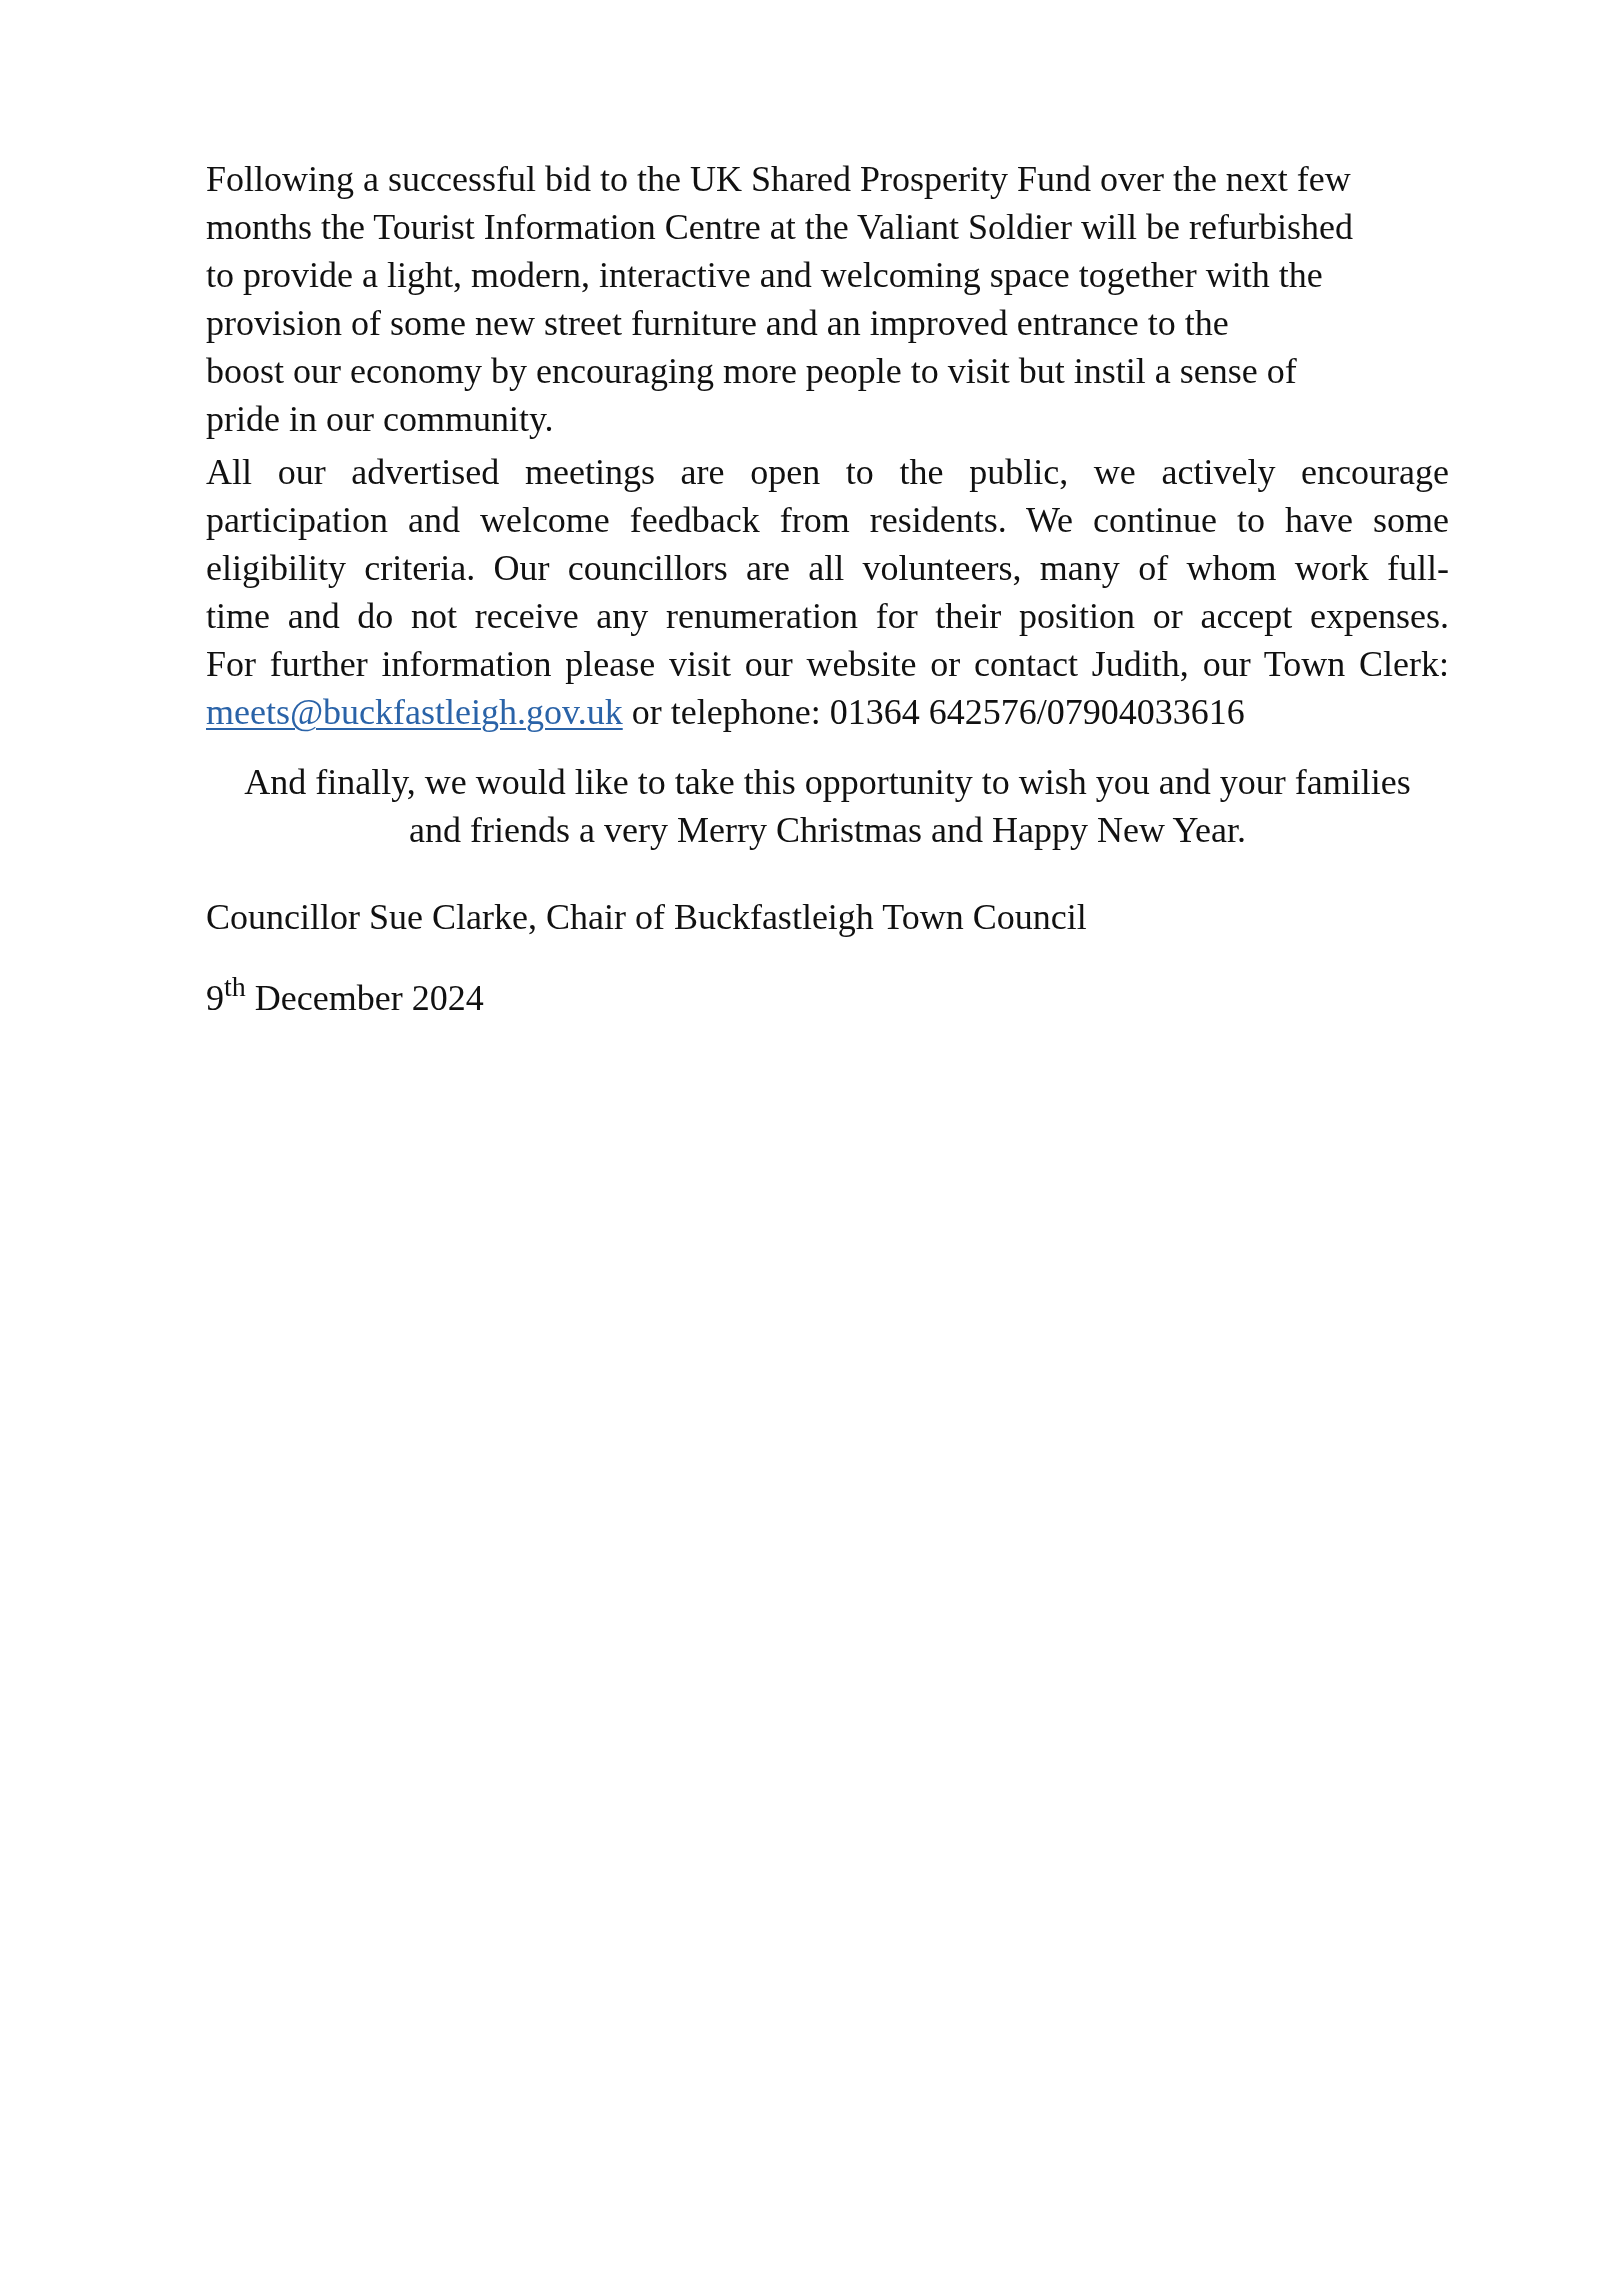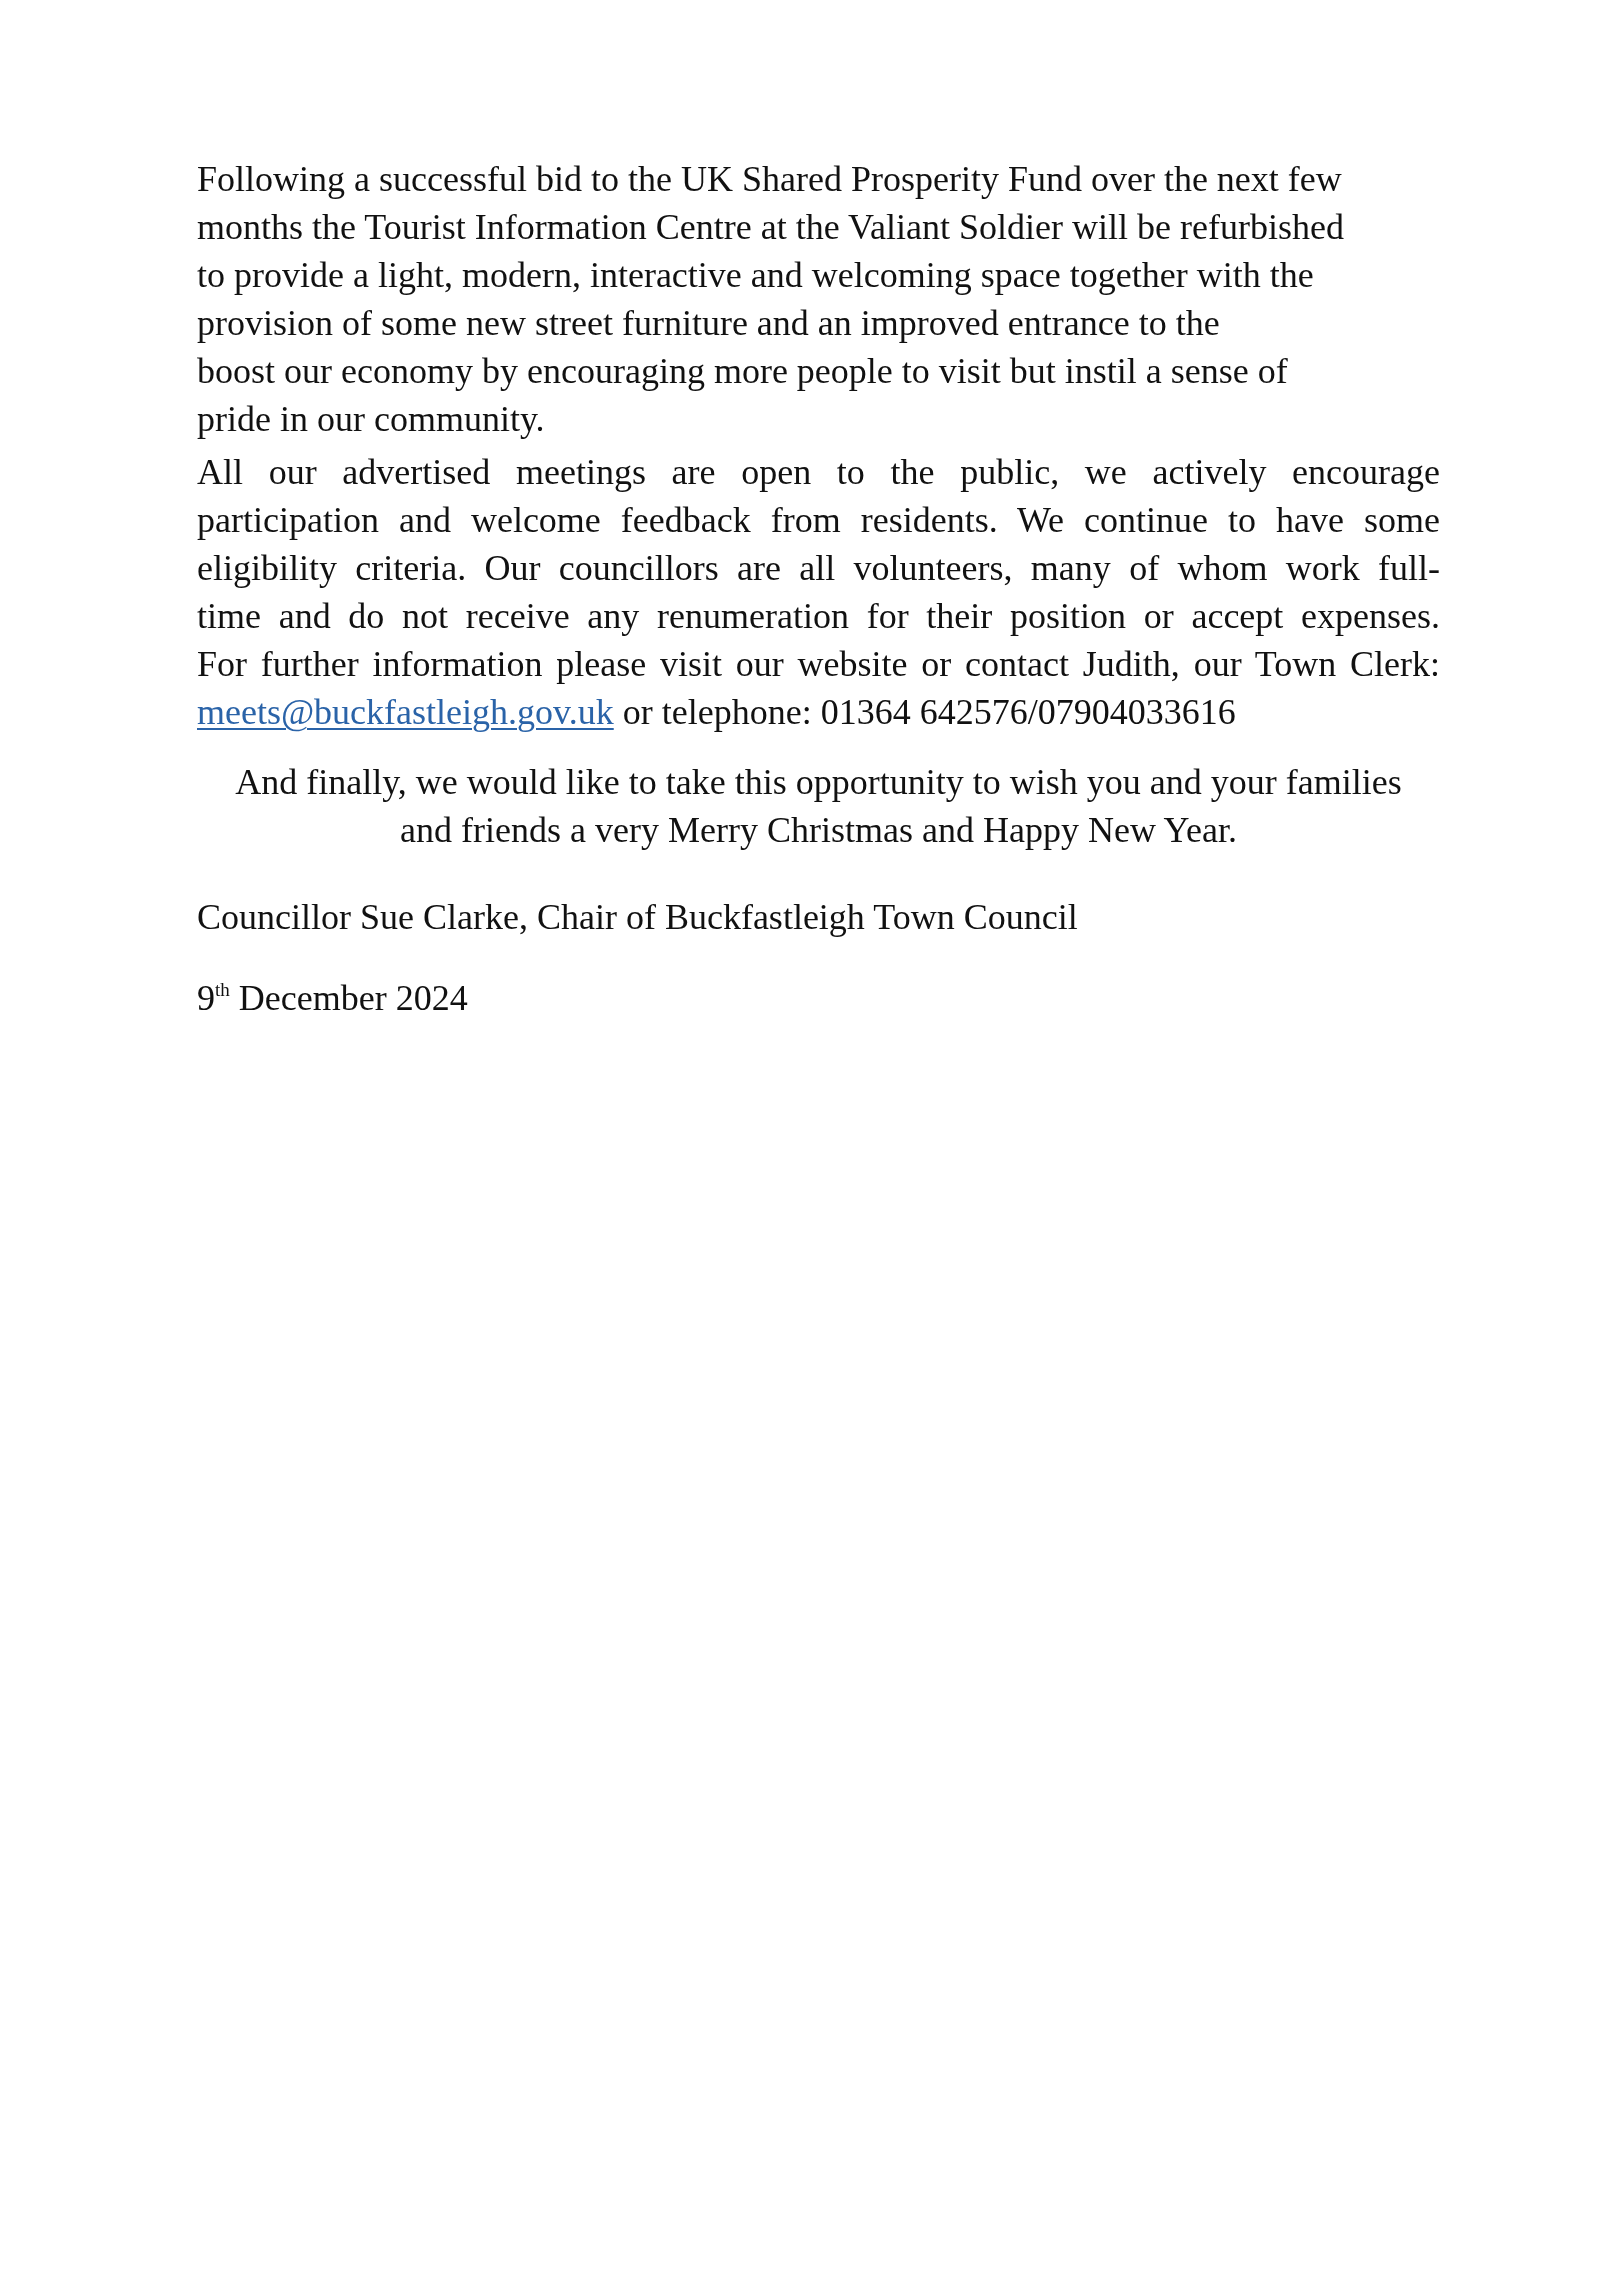--- a/index.html
+++ b/index.html
@@ -10,21 +10,21 @@
     body {
       width: 1621px;
       height: 2293px;
       position: relative;
       overflow: hidden;
       font-family: "Liberation Serif", "DejaVu Serif", serif;
       color: #111111;
     }
     .page {
       position: absolute;
-      left: 197px;
+      left: 206px;
       top: 155px;
       width: 1243px;
     }
     .para {
       font-size: 36px;
       line-height: 48px;
       margin: 0;
     }
     .p1 { text-align: left; }
     .p2 { text-align: justify; margin-top: 5px; }
@@ -40,21 +40,21 @@
     .p2 .line.last {
       text-align-last: left;
     }
     a.email {
       color: #2a63a8;
       text-decoration: underline;
       text-underline-offset: 3.9px;
       text-decoration-thickness: 2px;
     }
     sup.ord {
-      font-size: 19px;
+      font-size: 28px;
       vertical-align: 13.7px;
       line-height: 0;
     }
   </style>
 </head>
 <body>
 
 <div class="page">
 
   <p class="para p1">

